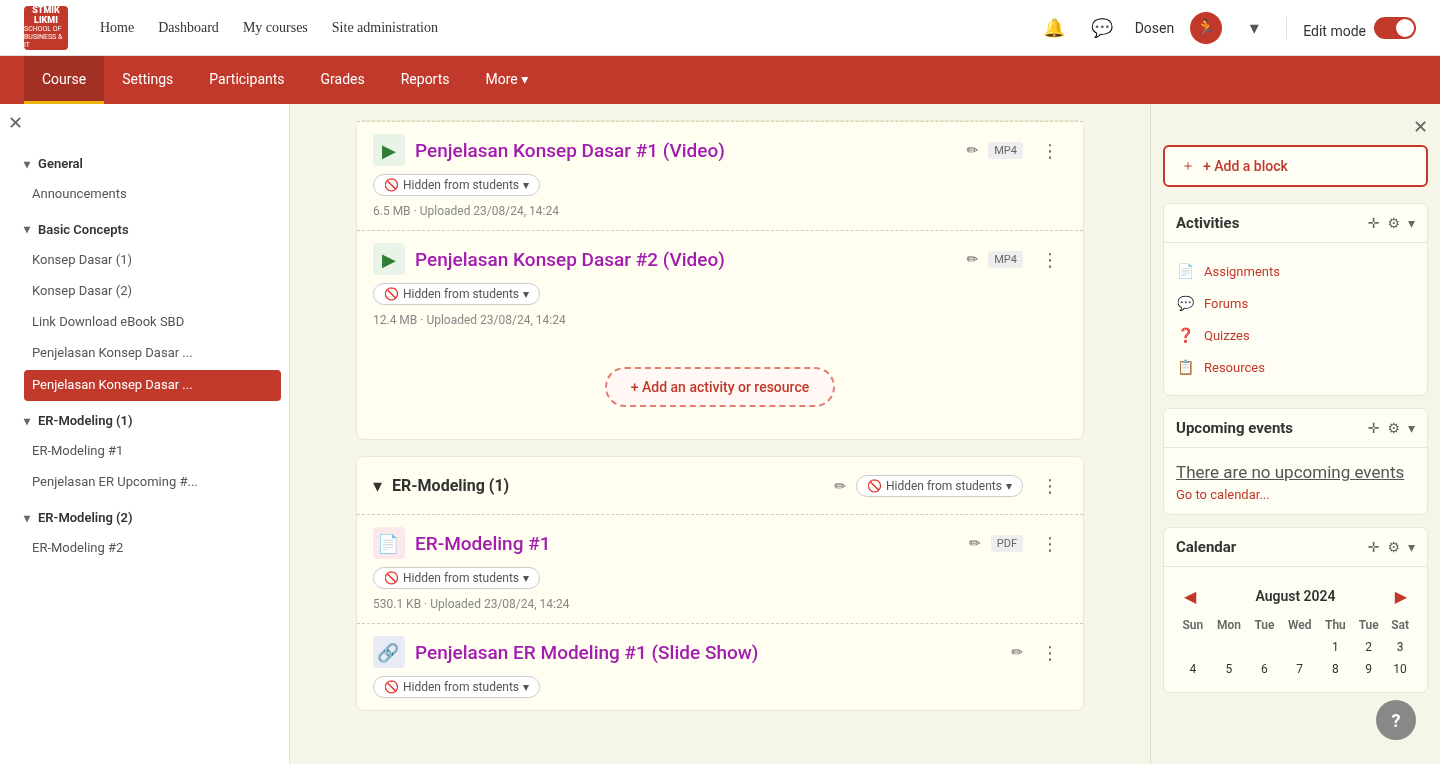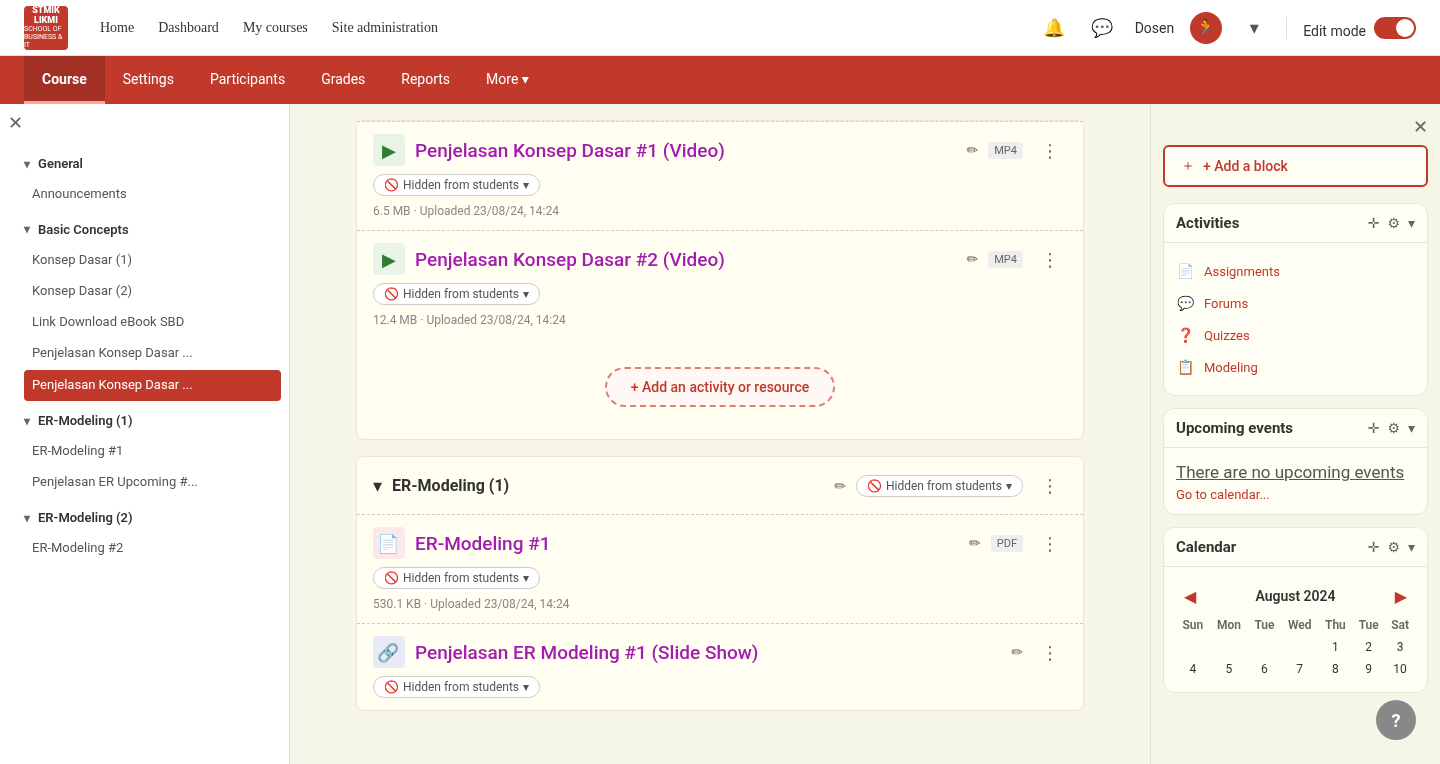--- a/index.html
+++ b/index.html
@@ -27,21 +27,21 @@
     .toggle-knob { width: 18px; height: 18px; background: #fff; border-radius: 50%; position: absolute; top: 2px; right: 2px; }
 
     
     .course-navbar {
       background: #c0392b; display: flex; align-items: stretch; padding: 0 24px; height: 48px;
     }
     .course-nav-item {
       display: flex; align-items: center; padding: 0 18px; color: #fff; font-size: 14px;
       cursor: pointer; text-decoration: none; border-bottom: 3px solid transparent; position: relative;
     }
-    .course-nav-item.active { background: rgba(0,0,0,0.15); border-bottom: 3px solid #fca5a5; font-weight: 700; }
+    .course-nav-item.active { background: rgba(0,0,0,0.15); border-bottom: 3px solid #eab308; font-weight: 400; }
 
     
     .main-layout { display: flex; height: calc(100vh - 104px); overflow: hidden; }
 
     
     .sidebar {
       width: 290px; min-width: 290px; background: #fff; border-right: 1px solid #e0e0e0;
       overflow-y: auto; position: relative; padding: 12px 0;
     }
     .sidebar-close { position: absolute; top: 8px; left: 8px; cursor: pointer; font-size: 18px; color: #666; }
@@ -112,21 +112,21 @@
 
     
     .add-block-btn {
       display: flex; align-items: center; gap: 8px; border: 2px solid #c0392b;
       color: #c0392b; background: #fffef5; border-radius: 6px; padding: 10px 16px;
       cursor: pointer; font-size: 14px; font-weight: 500; width: 100%; margin-bottom: 16px;
     }
 
     
     .block-widget {
-      background: #fffef5; border: 1px solid #e8e8d0; border-radius: 12px;
+      background: #fffef5; border: 1px solid #e8e8d0; border-radius: 7px;
       margin-bottom: 12px; overflow: hidden;
     }
     .block-header {
       display: flex; align-items: center; padding: 10px 12px;
       border-bottom: 1px solid #e8e8d0; background: #fffef5;
     }
     .block-title { font-size: 15px; font-weight: 700; color: #333; flex: 1; }
     .block-controls { display: flex; gap: 8px; align-items: center; }
     .block-ctrl-btn { cursor: pointer; font-size: 14px; color: #666; }
     .block-body { padding: 12px; }
@@ -386,21 +386,21 @@
         <div class="block-link">
           <span class="block-link-icon">💬</span>
           <span>Forums</span>
         </div>
         <div class="block-link">
           <span class="block-link-icon">❓</span>
           <span>Quizzes</span>
         </div>
         <div class="block-link">
           <span class="block-link-icon">📋</span>
-          <span>Modeling</span>
+          <span>Resources</span>
         </div>
       </div>
     </div>
 
     <div class="block-widget">
       <div class="block-header">
         <span class="block-title">Upcoming events</span>
         <div class="block-controls">
           <span class="block-ctrl-btn">✛</span>
           <span class="block-ctrl-btn">⚙</span>

